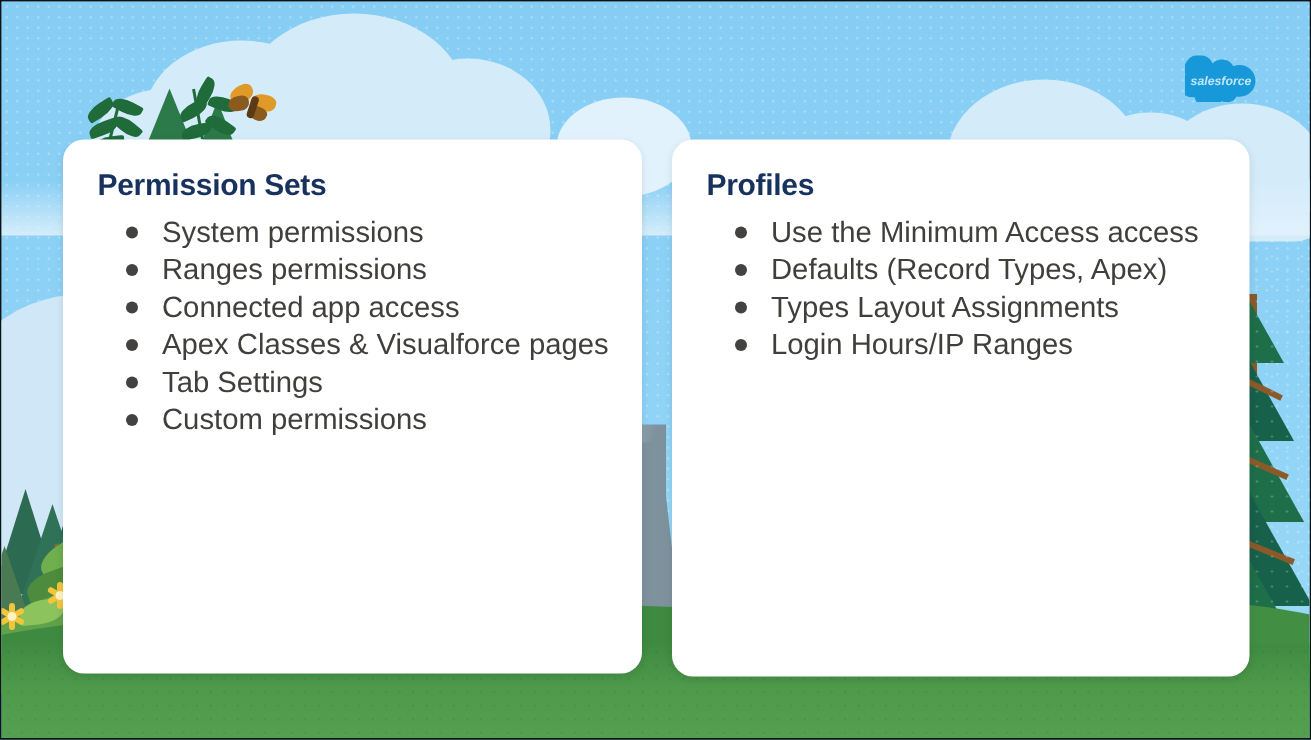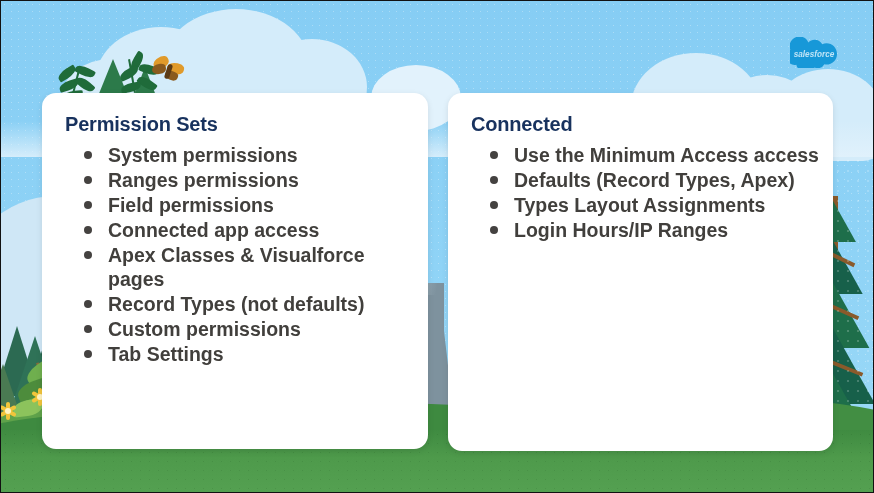--- a/index.html
+++ b/index.html
@@ -232,21 +232,21 @@
     position: absolute; left: 22px; top: 50px; right: 14px;
     list-style: none;
   }
   .card-list li {
     position: relative;
     padding-left: 44px;
     margin-bottom: 1px;
     font-size: 19.5px;
     line-height: 24px;
     color: #413F3C;
-    font-weight: 700;
+    font-weight: 400;
   }
   .card-list li:before {
     content: "";
     position: absolute; left: 20px; top: 8px;
     width: 8px; height: 8px; border-radius: 50%;
     background: #444240;
   }
 </style>
 </head>
 <body>
@@ -388,31 +388,29 @@
       <path fill="#1798D8" d="M0 6h48v20H0z" opacity="0"></path>
       <text x="24" y="19.5" text-anchor="middle" font-family="'Liberation Sans', sans-serif" font-size="8.2" font-style="italic" fill="#BFE4F6" font-weight="600">salesforce</text>
     </svg>
   </div>
 
   <div class="card" id="card-left">
     <div class="card-title">Permission Sets</div>
     <ul class="card-list">
       <li>System permissions</li>
       <li>Ranges permissions</li>
-      <li>Field permissions</li>
       <li>Connected app access</li>
       <li>Apex Classes &amp; Visualforce pages</li>
-      <li>Record Types (not defaults)</li>
+      <li>Tab Settings</li>
       <li>Custom permissions</li>
-      <li>Tab Settings</li>
     </ul>
   </div>
 
   <div class="card" id="card-right">
-    <div class="card-title">Connected</div>
+    <div class="card-title">Profiles</div>
     <ul class="card-list">
       <li>Use the Minimum Access access</li>
       <li>Defaults (Record Types, Apex)</li>
       <li>Types Layout Assignments</li>
       <li>Login Hours/IP Ranges</li>
     </ul>
   </div>
 
 </div>
 

